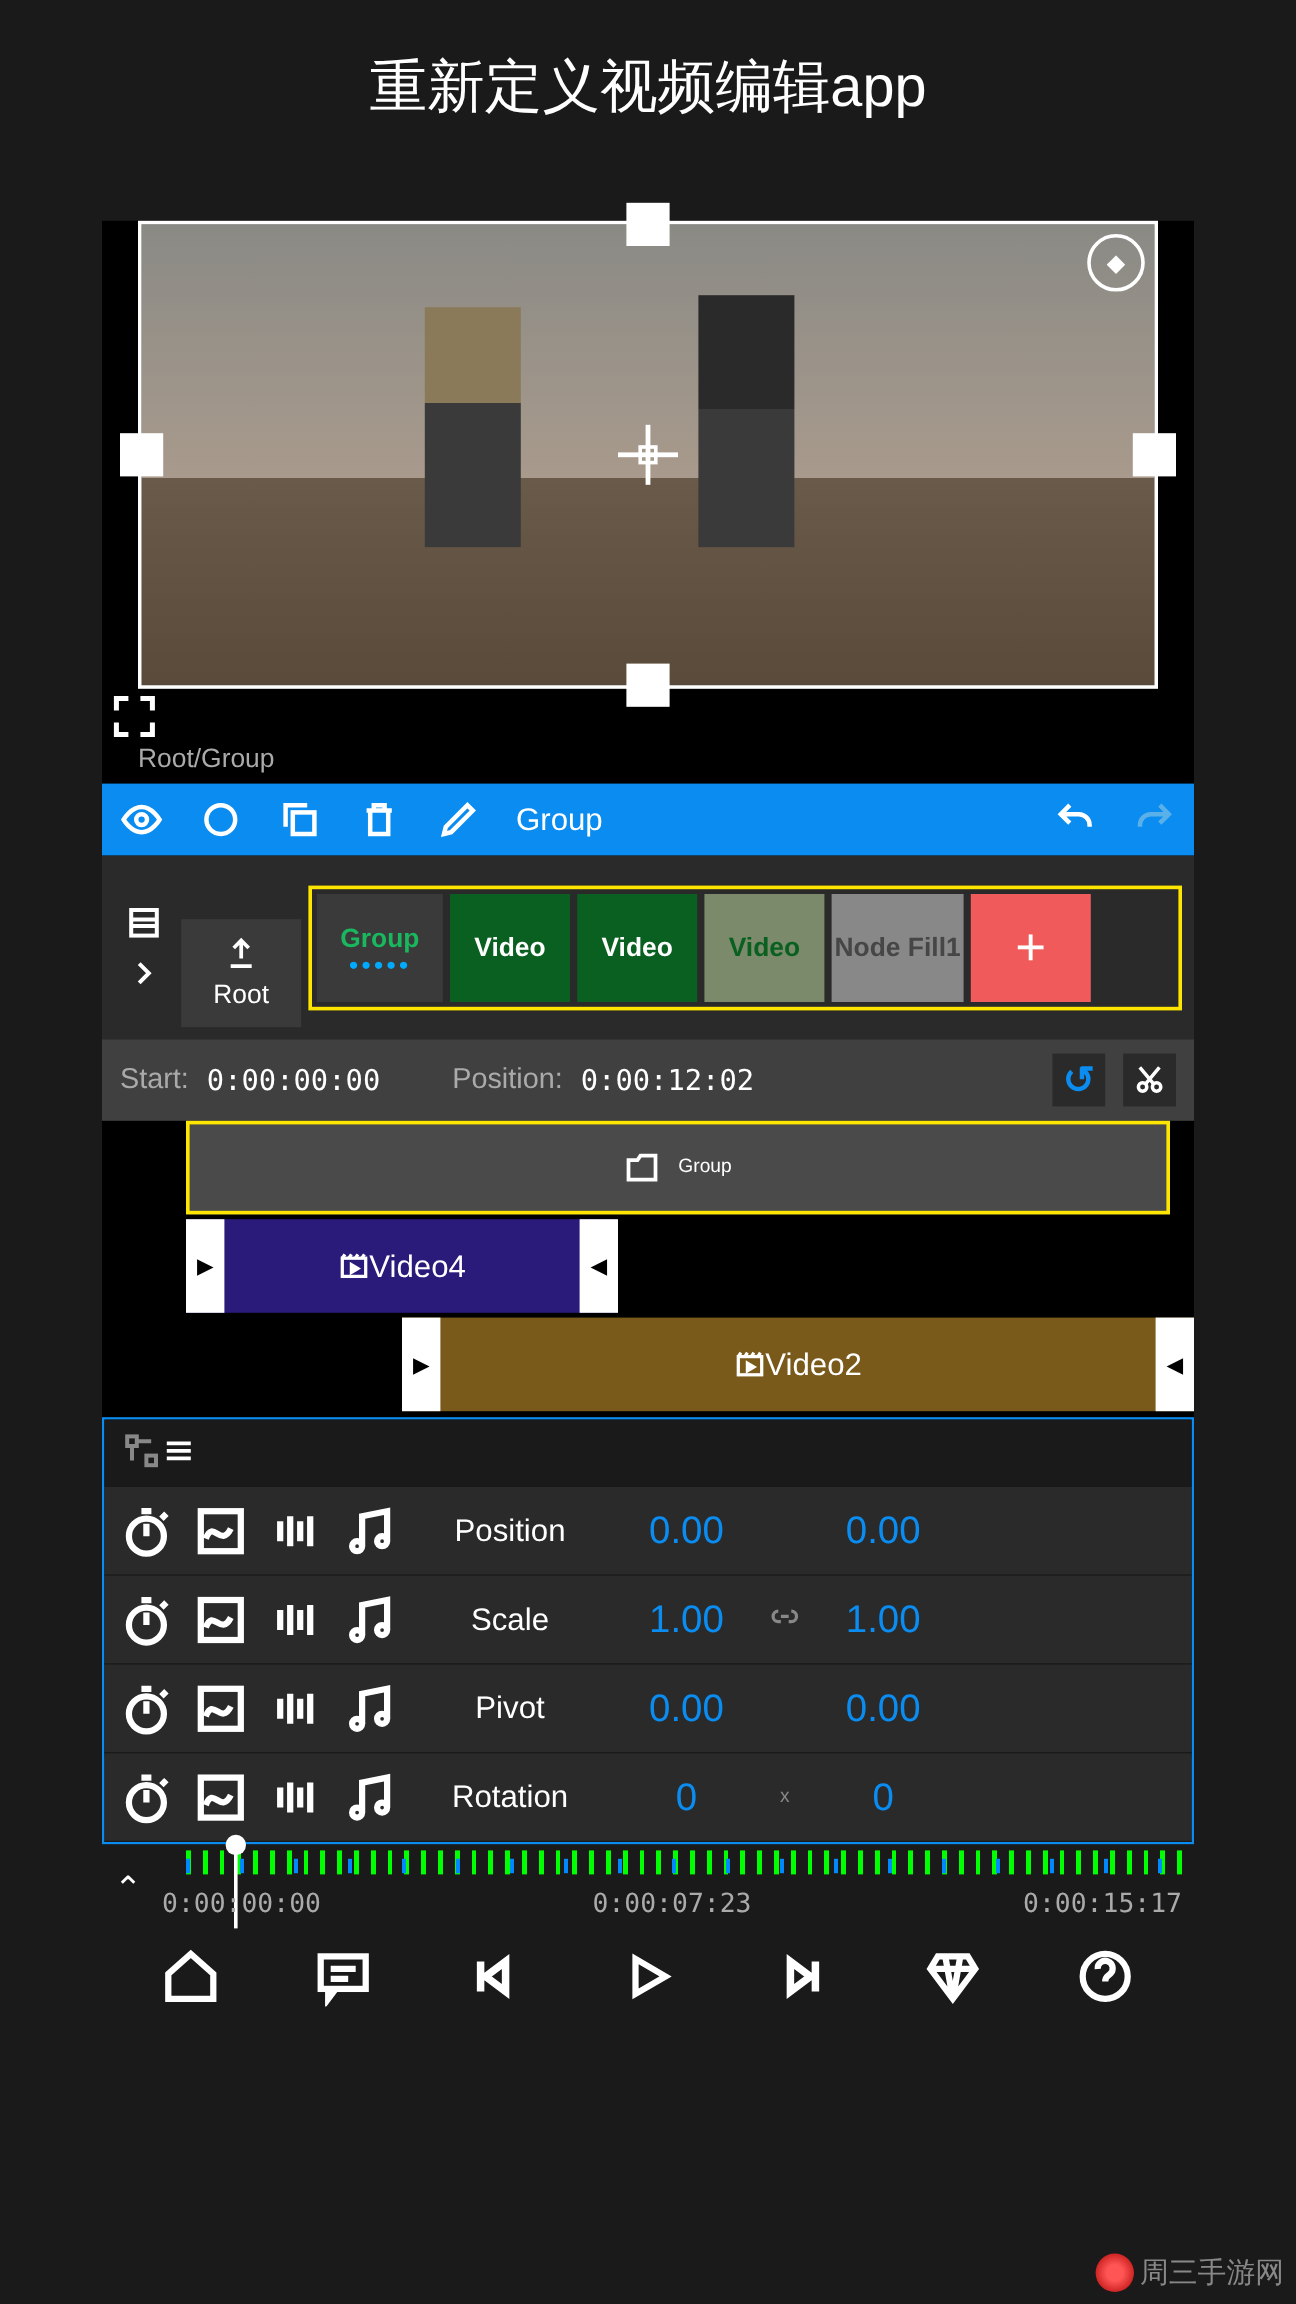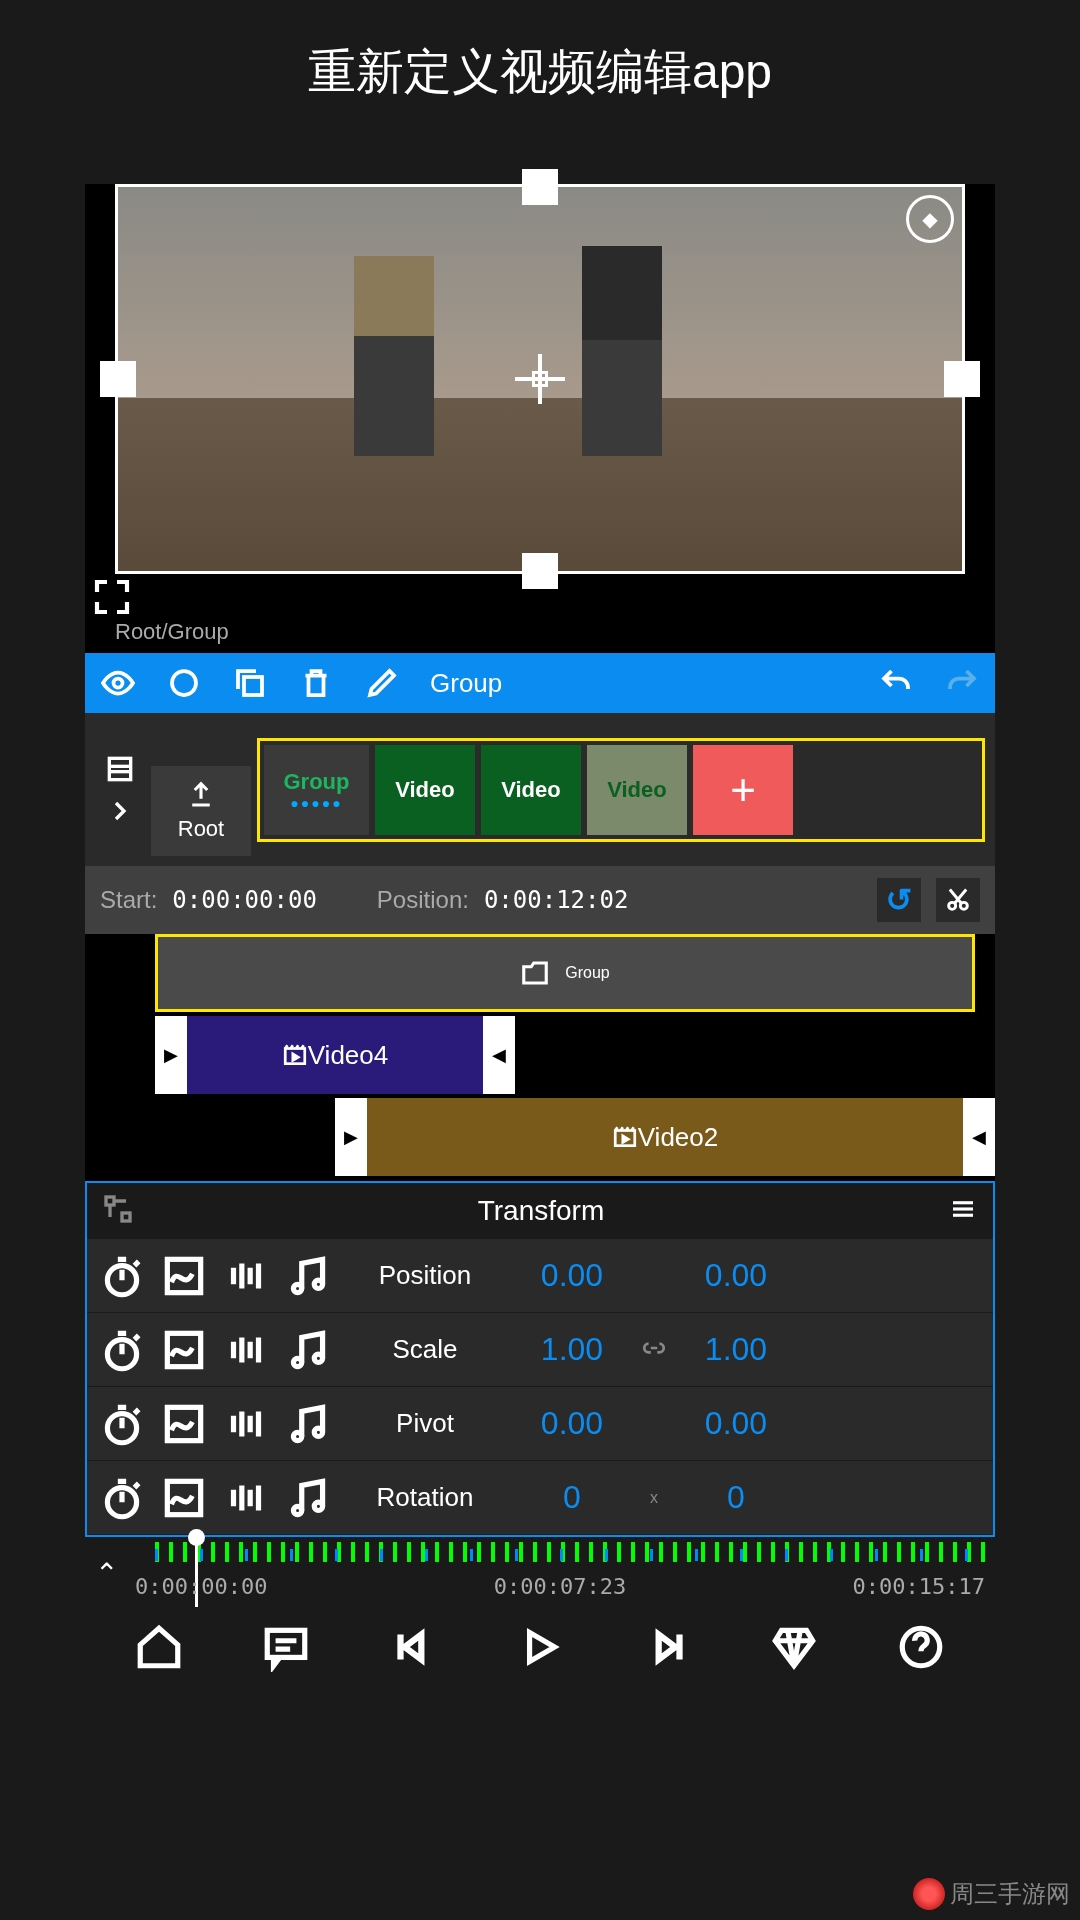--- a/index.html
+++ b/index.html
@@ -164,20 +164,23 @@
       </div>
       <div class="layer-tile tile-video">
           <span>Video</span>
         </div>
       <div class="layer-tile tile-video">
           <span>Video</span>
         </div>
       <div class="layer-tile tile-video-thumb">
           <span>Video</span>
         </div>
+      <div class="layer-tile tile-nodefill">
+          <span>Node Fill1</span>
+        </div>
       <div class="layer-tile tile-add">+</div>
     </div>
   </div>
 
   <div class="time-row">
     <span class="label">Start:</span>
     <span class="value">0:00:00:00</span>
     <span style="width:30px"></span>
     <span class="label">Position:</span>
     <span class="value">0:00:12:02</span>
@@ -231,21 +234,20 @@
     </div>
   </div>
 
   <div class="transform-panel">
     <div class="tp-header">
       <div><svg viewBox="0 0 24 24" width="32" height="32" style="stroke:#888">
             <rect x="3" y="3" width="6" height="6"></rect>
             <rect x="15" y="15" width="6" height="6"></rect>
             <path d="M9 6h9M6 9v9"></path>
           </svg></div>
-      <span class="title">Transform</span>
       <div><svg viewBox="0 0 24 24" width="30" height="30">
             <line x1="4" y1="7" x2="20" y2="7"></line>
             <line x1="4" y1="12" x2="20" y2="12"></line>
             <line x1="4" y1="17" x2="20" y2="17"></line>
           </svg></div>
     </div>
     <div id="tp-rows">
         <div class="tp-row">
           <div class="tp-icon">
             <svg viewBox="0 0 24 24">

